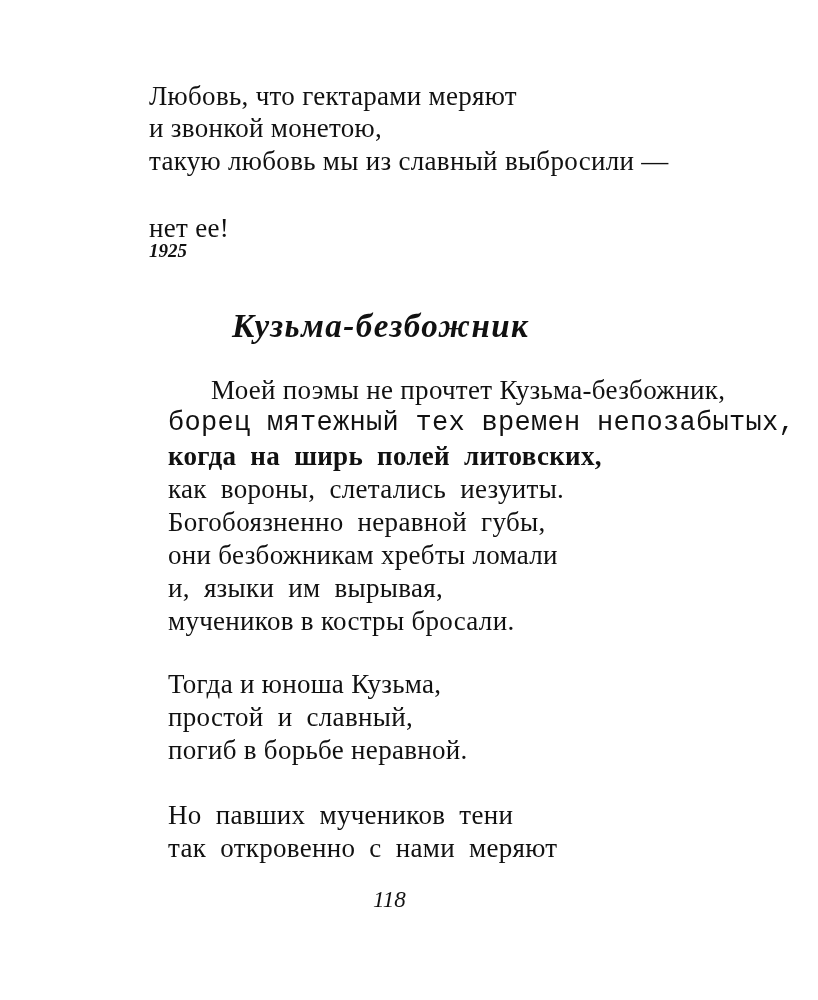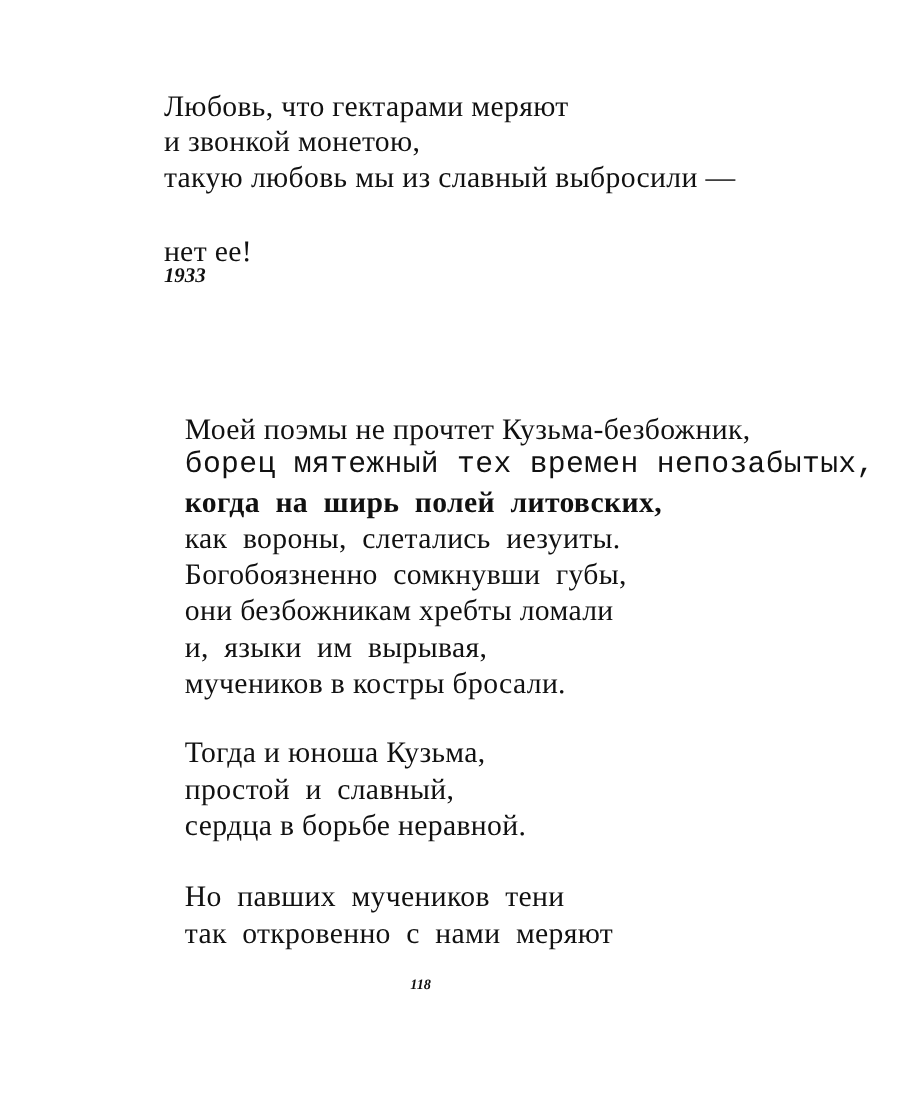--- a/index.html
+++ b/index.html
@@ -43,55 +43,56 @@
       top: 308px;
       font-size: 33px;
       font-weight: bold;
       font-style: italic;
       letter-spacing: 1.5px;
     }
     .page-number {
       position: absolute;
       left: 357px;
       top: 887px;
-      font-size: 13px;
-      font-weight: bold;
+      font-size: 23px;
+      font-weight: normal;
       font-style: italic;
     }
   </style>
 </head>
 <body>
 
 <div class="page">
 
   <div>
     <div class="line s1" style="top:80px;">Любовь, что гектарами меряют</div>
     <div class="line s1" style="top:112px;">и звонкой монетою,</div>
     <div class="line s1" style="top:145px;">такую любовь мы из славный выбросили —</div>
     <div class="line s1" style="top:177px;margin-top:35px;">нет ее!</div>
   </div>
 
-  <div class="year">1933</div>
+  <div class="year">1925</div>
 
+  <div class="title">Кузьма-безбожник</div>
 
   <div>
-    <div class="line s2" style="top:374px;">Моей поэмы не прочтет Кузьма-безбожник,</div>
+    <div class="line s2" style="top:374px;margin-left:43px;">Моей поэмы не прочтет Кузьма-безбожник,</div>
     <div class="line s2" style="top:407px;font-family:Liberation Mono, monospace;">борец мятежный тех времен непозабытых,</div>
     <div class="line s2" style="top:440px;font-weight:bold;">когда  на  ширь  полей  литовских,</div>
     <div class="line s2" style="top:473px;">как  вороны,  слетались  иезуиты.</div>
-    <div class="line s2" style="top:506px;">Богобоязненно  сомкнувши  губы,</div>
+    <div class="line s2" style="top:506px;">Богобоязненно  неравной  губы,</div>
     <div class="line s2" style="top:539px;">они безбожникам хребты ломали</div>
     <div class="line s2" style="top:572px;">и,  языки  им  вырывая,</div>
     <div class="line s2" style="top:605px;">мучеников в костры бросали.</div>
   </div>
 
   <div>
     <div class="line s2" style="top:668px;">Тогда и юноша Кузьма,</div>
     <div class="line s2" style="top:701px;">простой  и  славный,</div>
-    <div class="line s2" style="top:734px;">сердца в борьбе неравной.</div>
+    <div class="line s2" style="top:734px;">погиб в борьбе неравной.</div>
   </div>
 
   <div>
     <div class="line s2" style="top:799px;">Но  павших  мучеников  тени</div>
     <div class="line s2" style="top:832px;">так  откровенно  с  нами  меряют</div>
   </div>
 
   <div class="page-number">118</div>
 
 </div>

